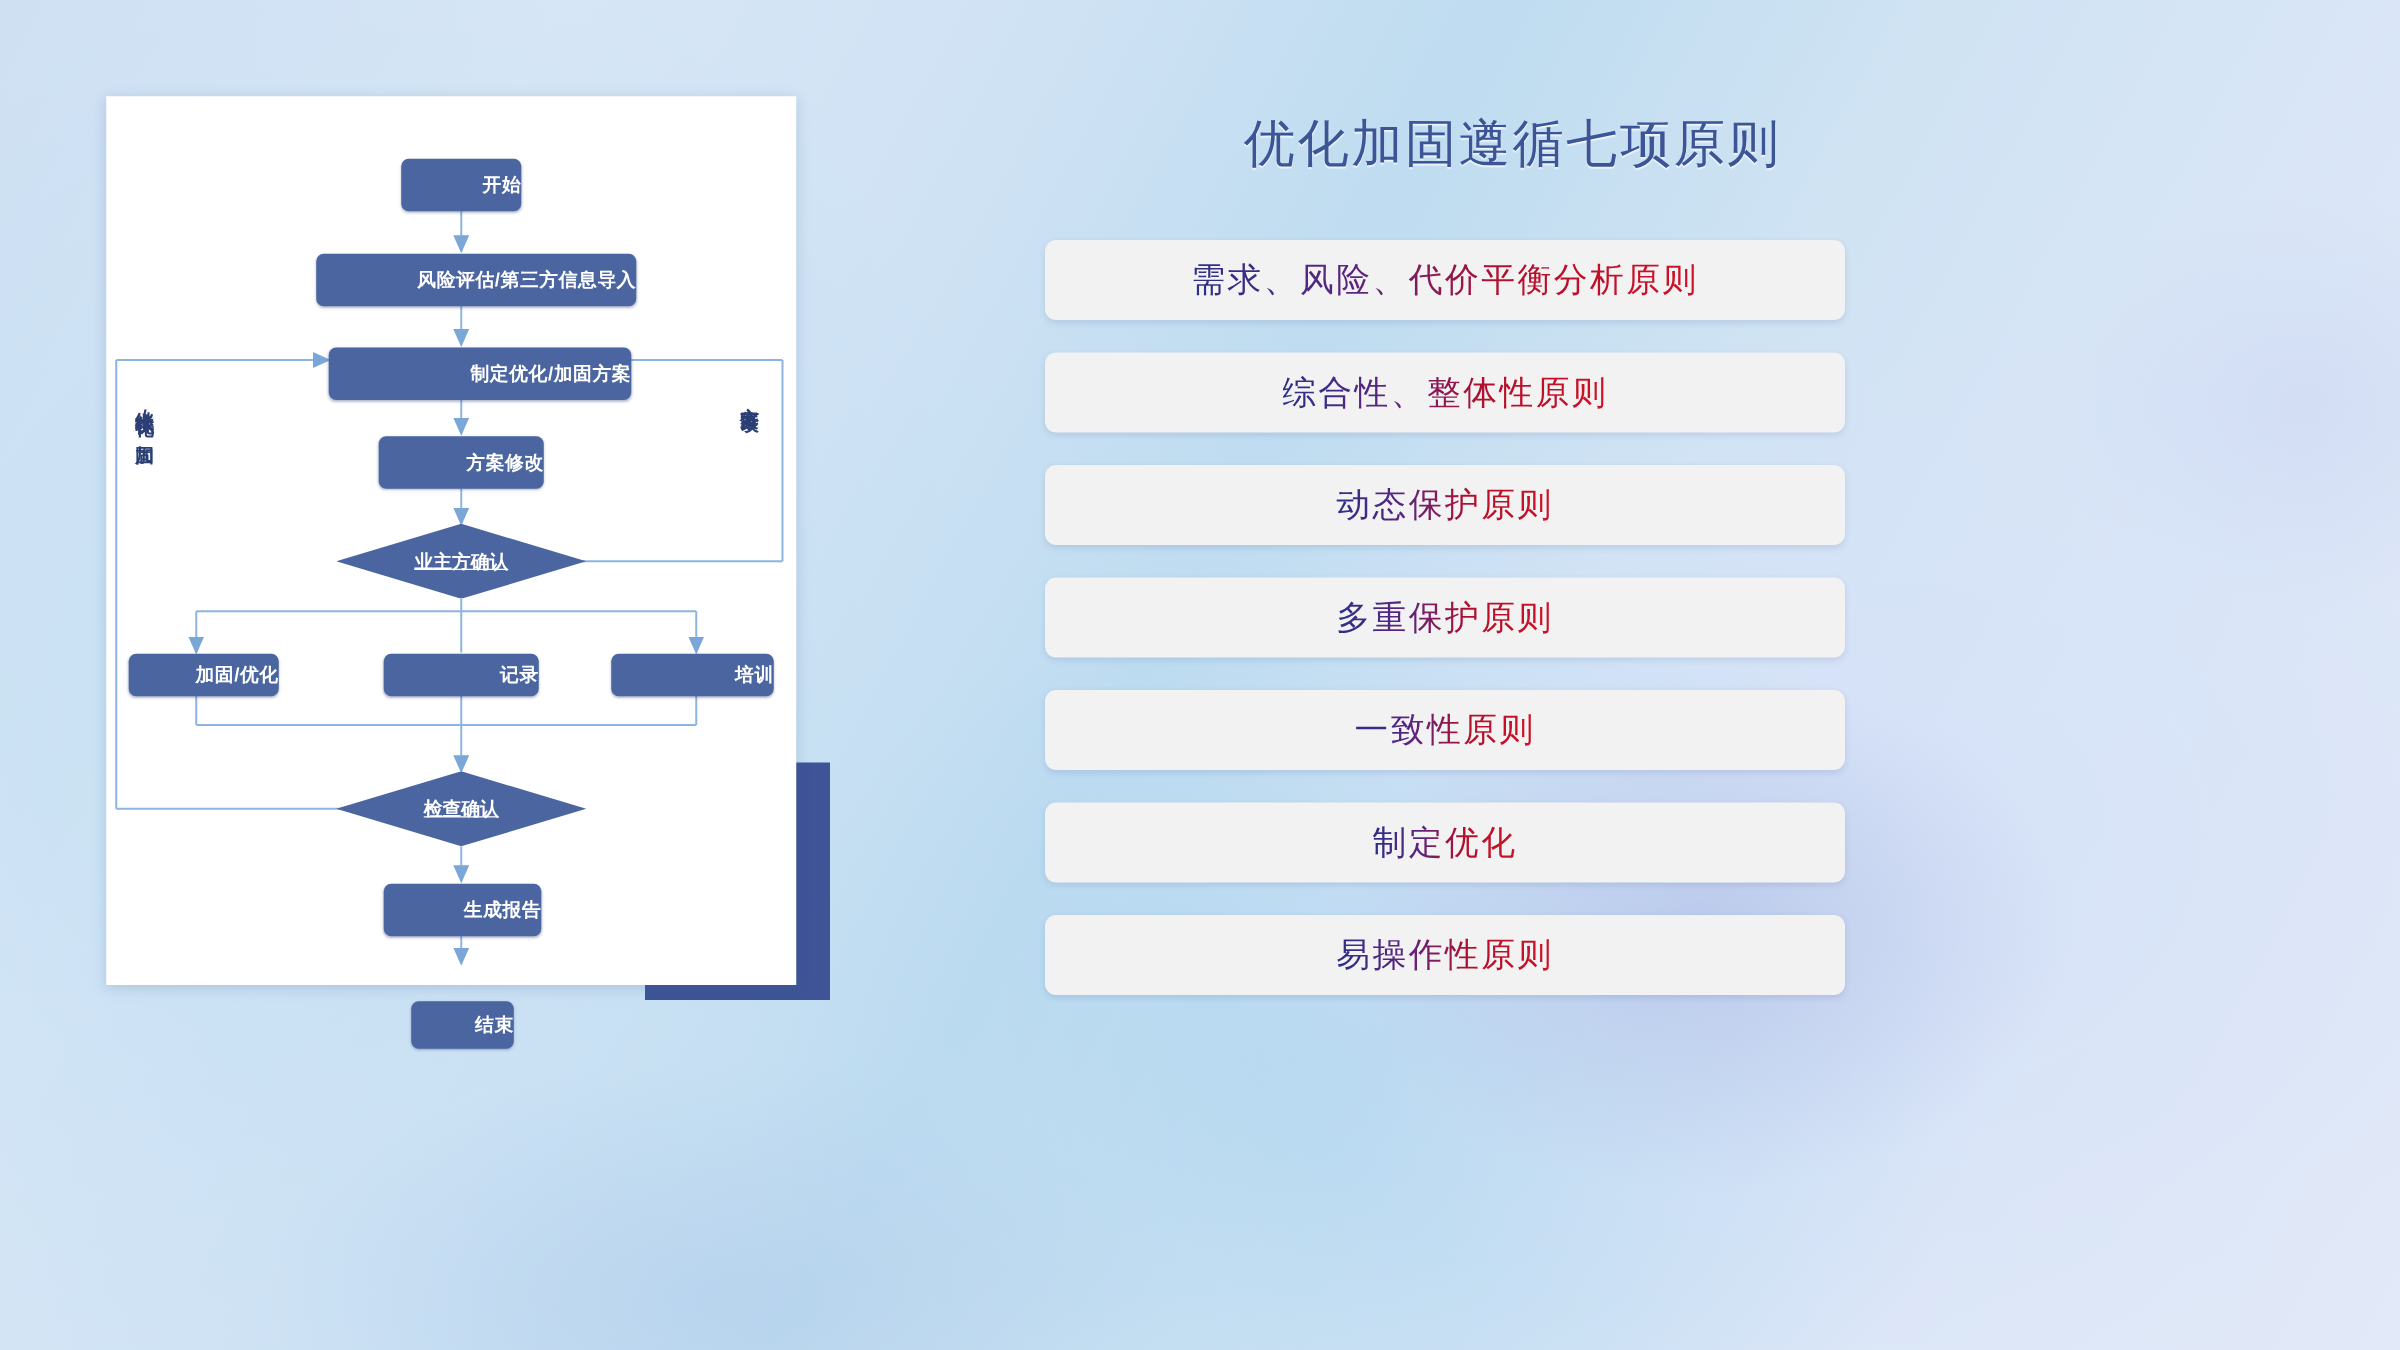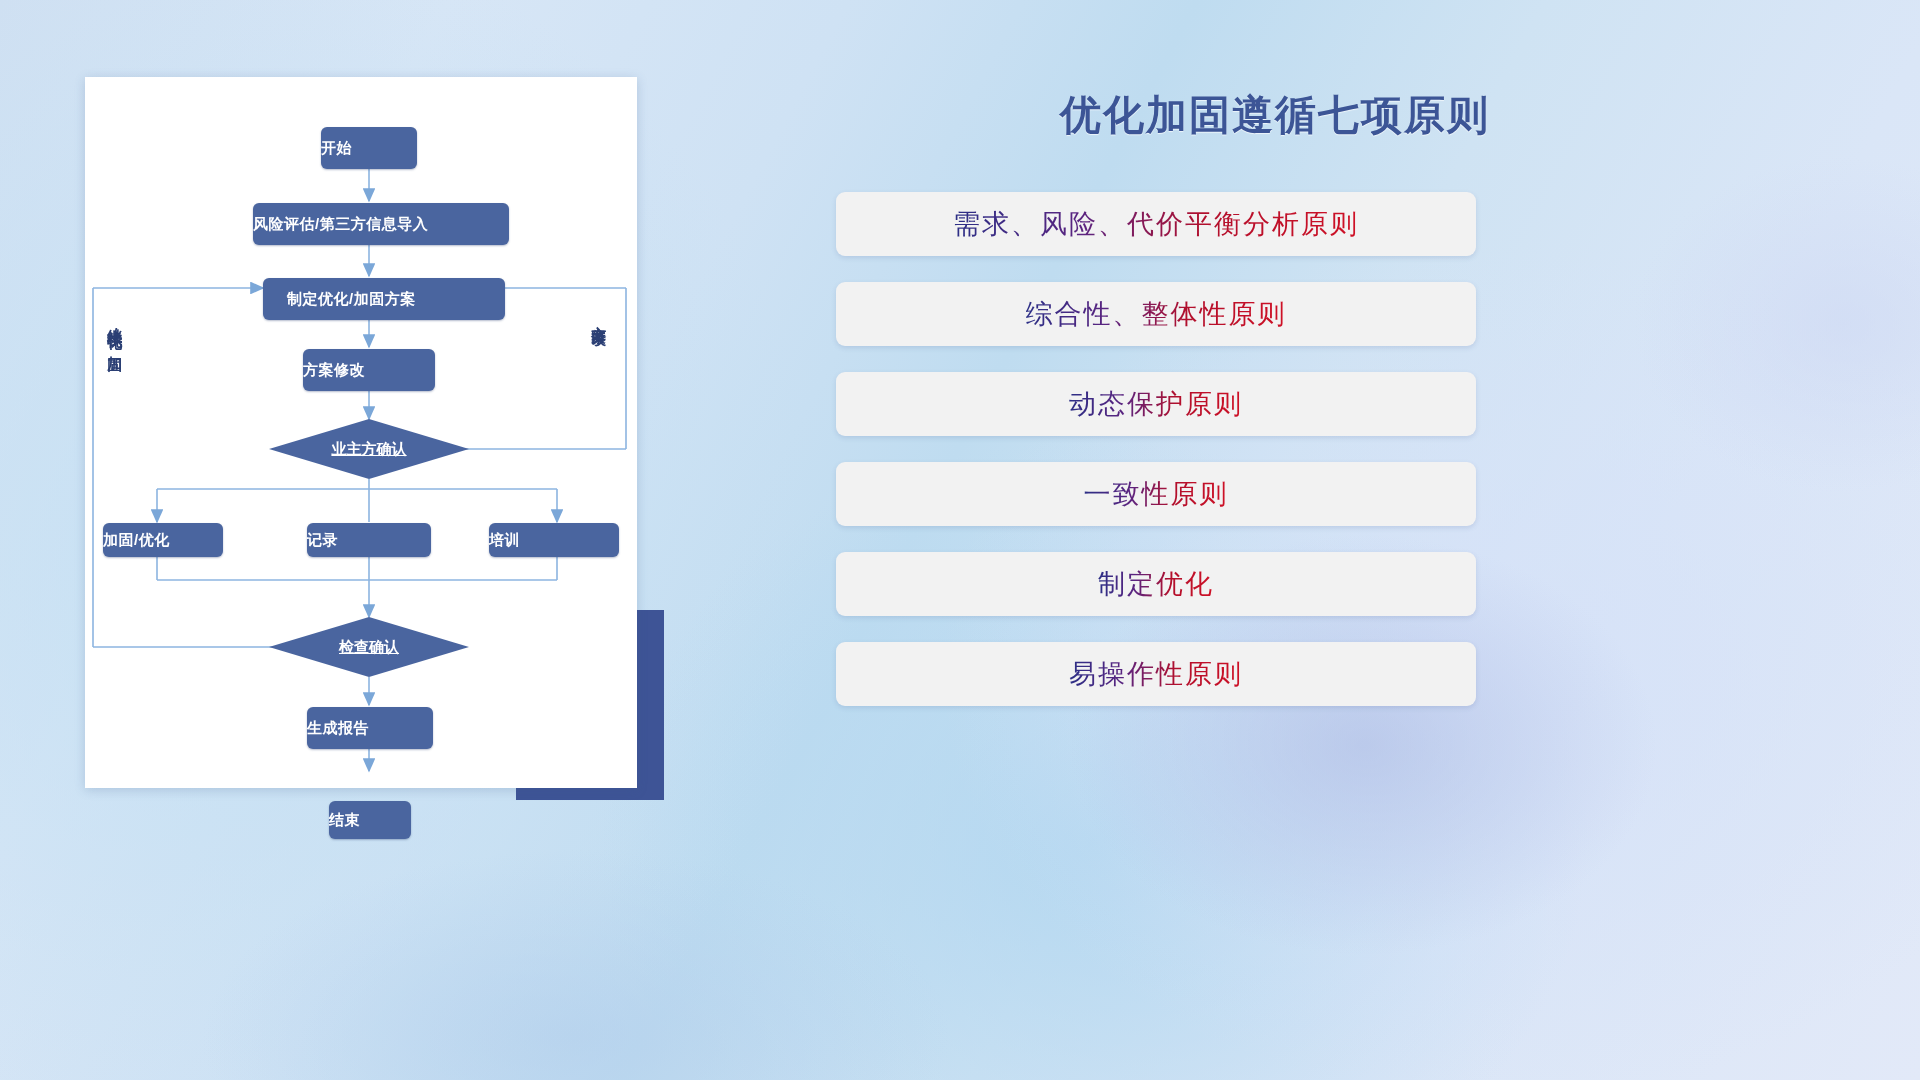--- a/index.html
+++ b/index.html
@@ -34,21 +34,21 @@
     background:#ffffff;
     box-shadow:0 2px 10px rgba(60,90,140,0.22);
   }
   #flow{position:absolute;inset:0;}
   #flow svg{position:absolute;left:0;top:0;}
   .node{
     position:absolute;
     background:#4a659f;
     color:#ffffff;
     border-radius:6px;
-    display:flex;align-items:center;justify-content:flex-start;
+    display:flex;align-items:center;justify-content:flex-end;
     font-size:15px;font-weight:bold;letter-spacing:.5px;
     box-shadow:0 1px 2px rgba(40,60,110,.35);
     white-space:nowrap;
   }
   .diamond{
     position:absolute;
     background:#4a659f;color:#fff;
     display:flex;align-items:center;justify-content:center;
     font-size:15px;font-weight:bold;
     clip-path:polygon(50% 0,100% 50%,50% 100%,0 50%);
@@ -57,22 +57,22 @@
   .vlabel{
     position:absolute;
     color:#2b3f74;font-size:15px;font-weight:bold;
     writing-mode:vertical-rl;text-orientation:upright;
     letter-spacing:2px;line-height:1.05;
     white-space:nowrap;
   }
   
   #right-title{
     position:absolute;left:930px;top:88px;width:560px;
-    font-size:41px;font-weight:bold;color:#3c5596;
-    letter-spacing:2px;text-align:right;
+    font-size:41px;font-weight:normal;color:#3c5596;
+    letter-spacing:2px;text-align:center;
     text-shadow:0 1px 1px rgba(255,255,255,.7);
   }
   #principles{
     position:absolute;left:836px;top:192px;width:640px;
   }
   .p-item{
     position:relative;
     height:64px;margin-bottom:26px;
     border-radius:9px;
     background:#f2f2f2;
@@ -202,20 +202,23 @@
     <div class="p-item">
       <span class="p-label">需求、风险、代价平衡分析原则</span>
     </div>
     <div class="p-item">
       <span class="p-label">综合性、整体性原则</span>
     </div>
     <div class="p-item">
       <span class="p-label">动态保护原则</span>
     </div>
     <div class="p-item">
+      <span class="p-label">多重保护原则</span>
+    </div>
+    <div class="p-item">
       <span class="p-label">一致性原则</span>
     </div>
     <div class="p-item">
       <span class="p-label">制定优化</span>
     </div>
     <div class="p-item">
       <span class="p-label">易操作性原则</span>
     </div>
 
   </div>

